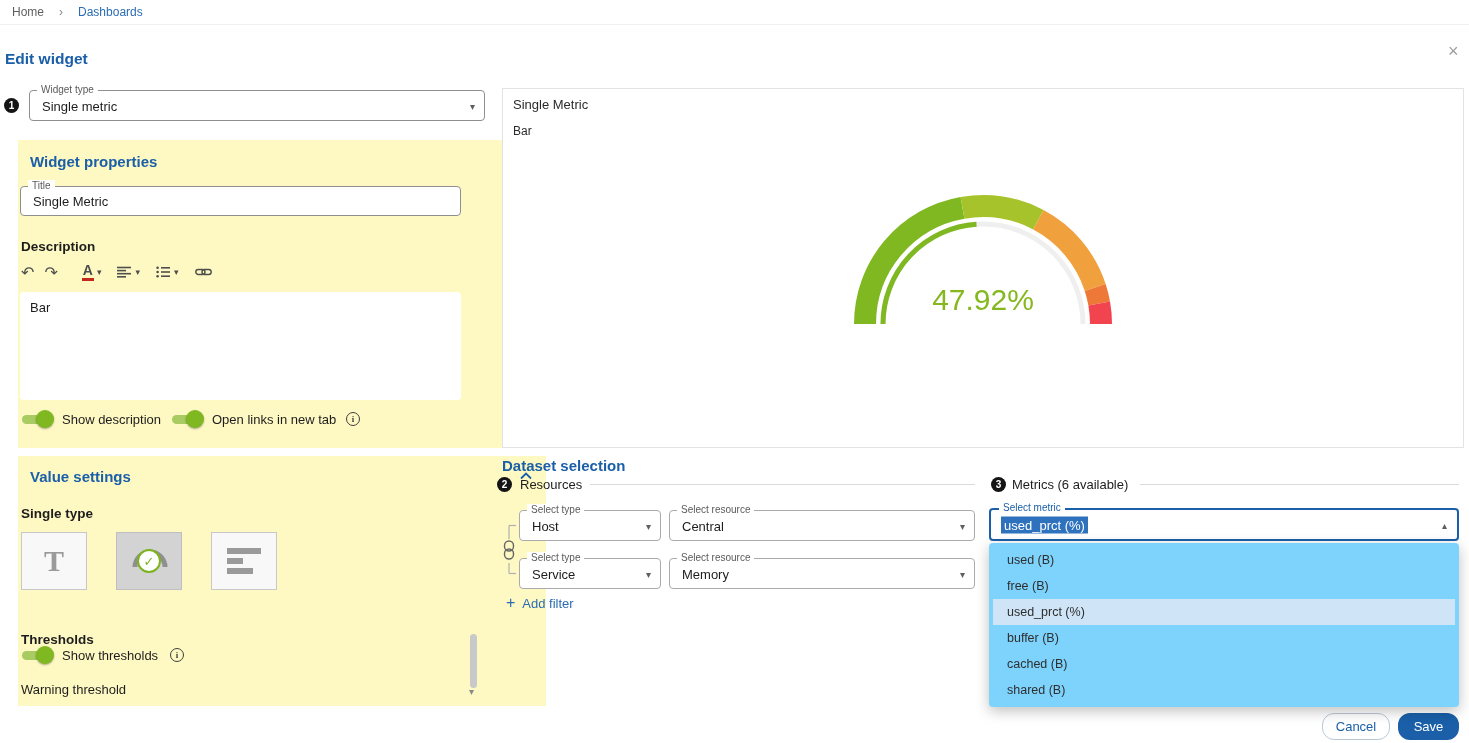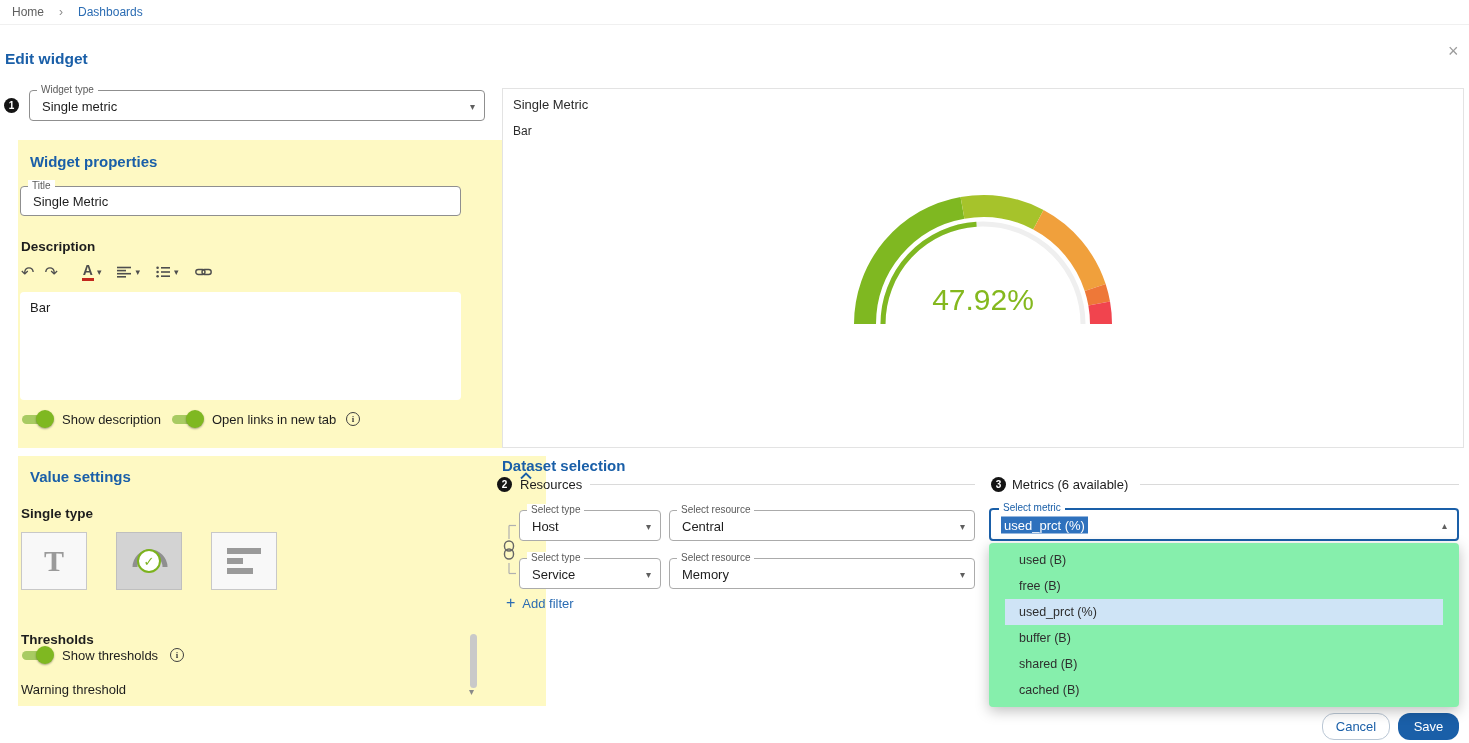--- a/index.html
+++ b/index.html
@@ -18,21 +18,21 @@
   .step{position:absolute;width:15px;height:15px;border-radius:50%;background:#141414;color:#fff;font-size:10px;font-weight:700;display:flex;align-items:center;justify-content:center}
   .toggle{position:absolute;width:34px;height:18px;cursor:pointer}
   .toggle .track{position:absolute;left:2px;top:5px;width:30px;height:9px;border-radius:5px;background:#a8cb62}
   .toggle .knob{position:absolute;right:0;top:0;width:18px;height:18px;border-radius:50%;background:#7fb821;box-shadow:0 1px 2px rgba(0,0,0,.35)}
   .info{position:absolute;width:14px;height:14px;border:1.4px solid #3f3f3f;border-radius:50%;display:flex;align-items:center;justify-content:center;font-size:9px;font-family:"Liberation Serif",serif;font-weight:700;color:#3f3f3f;cursor:pointer}
   .tile{position:absolute;width:66px;height:58px;border:1px solid #c8c8c8;background:#f8f8f8;display:flex;align-items:center;justify-content:center;cursor:pointer}
   .tile.selected{background:#d3d3d3;border-color:#bfbfbf}
   .hline{position:absolute;height:1px;background:#dadada}
   .tb{display:flex;align-items:center;color:#4e4e4e;cursor:pointer;margin-right:16px}
   .tb .c{font-size:9px;color:#4e4e4e;margin-left:3px}
-  .menu{position:absolute;background:#86efac;border-radius:4px;box-shadow:0 4px 14px rgba(0,0,0,.25);padding:4px 16px;z-index:5}
+  .menu{position:absolute;background:#7dd3fc;border-radius:4px;box-shadow:0 4px 14px rgba(0,0,0,.25);padding:4px 4px;z-index:5}
   .mi{height:26px;line-height:26px;padding-left:14px;font-size:12.5px;color:#2e2e2e;cursor:pointer}
   .mi.selected{background:#cfe4f6}
   .btn{position:absolute;height:27px;border-radius:12px;font-size:13px;display:flex;align-items:center;justify-content:center;cursor:pointer}
   .btn.outline{border:1px solid #bac7d5;color:#1a5fa8;background:#fff}
   .btn.primary{background:#1a5fa8;color:#fff}
   .link-blue{color:#2b6cb3}
 </style>
 </head>
 <body>
 
@@ -233,20 +233,20 @@
     <span class="flabel" style="color:#1a5fa8;top:-8px;left:8px">Select metric</span>
     <span style="position:absolute;left:10px;top:50%;transform:translateY(-50%);background:#2e71bd;color:#fff;font-size:13px;padding:1px 3px">used_prct (%)</span>
     <span class="caret" style="right:10px">▴</span>
   </div>
 
   <div class="menu" style="left:989px;top:543px;width:470px">
     <div class="mi">used (B)</div>
     <div class="mi">free (B)</div>
     <div class="mi selected">used_prct (%)</div>
     <div class="mi">buffer (B)</div>
+    <div class="mi">cached (B)</div>
     <div class="mi">shared (B)</div>
-    <div class="mi">cached (B)</div>
   </div>
 
   <div class="btn outline" style="left:1322px;top:713px;width:68px">Cancel</div>
   <div class="btn primary" style="left:1398px;top:713px;width:61px">Save</div>
 
 </div>
 
 </body></html>

